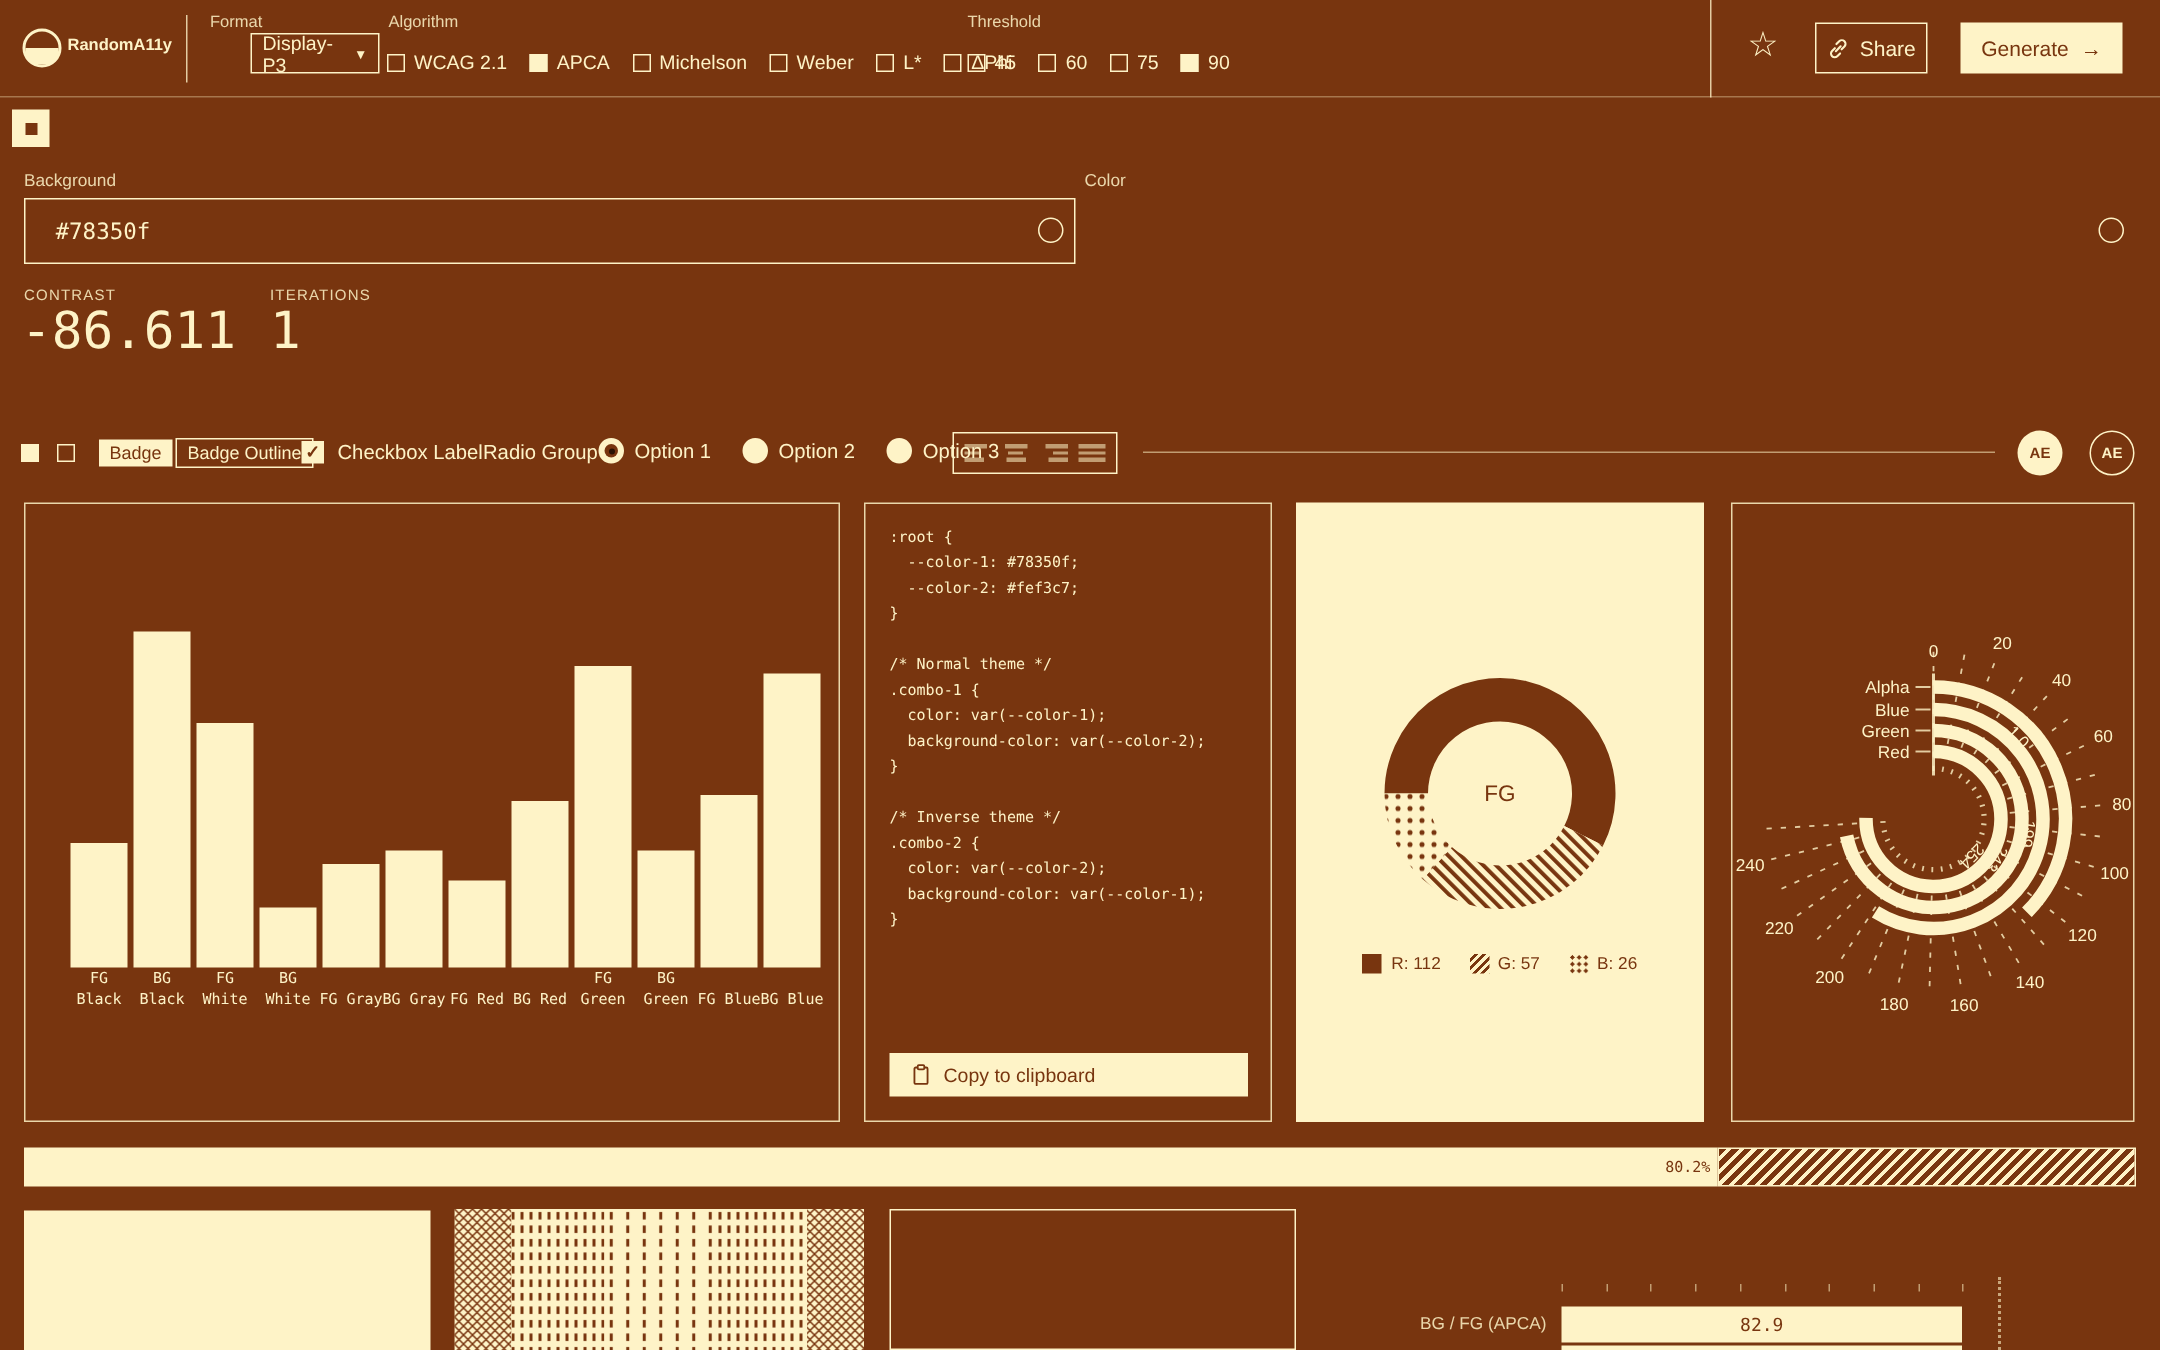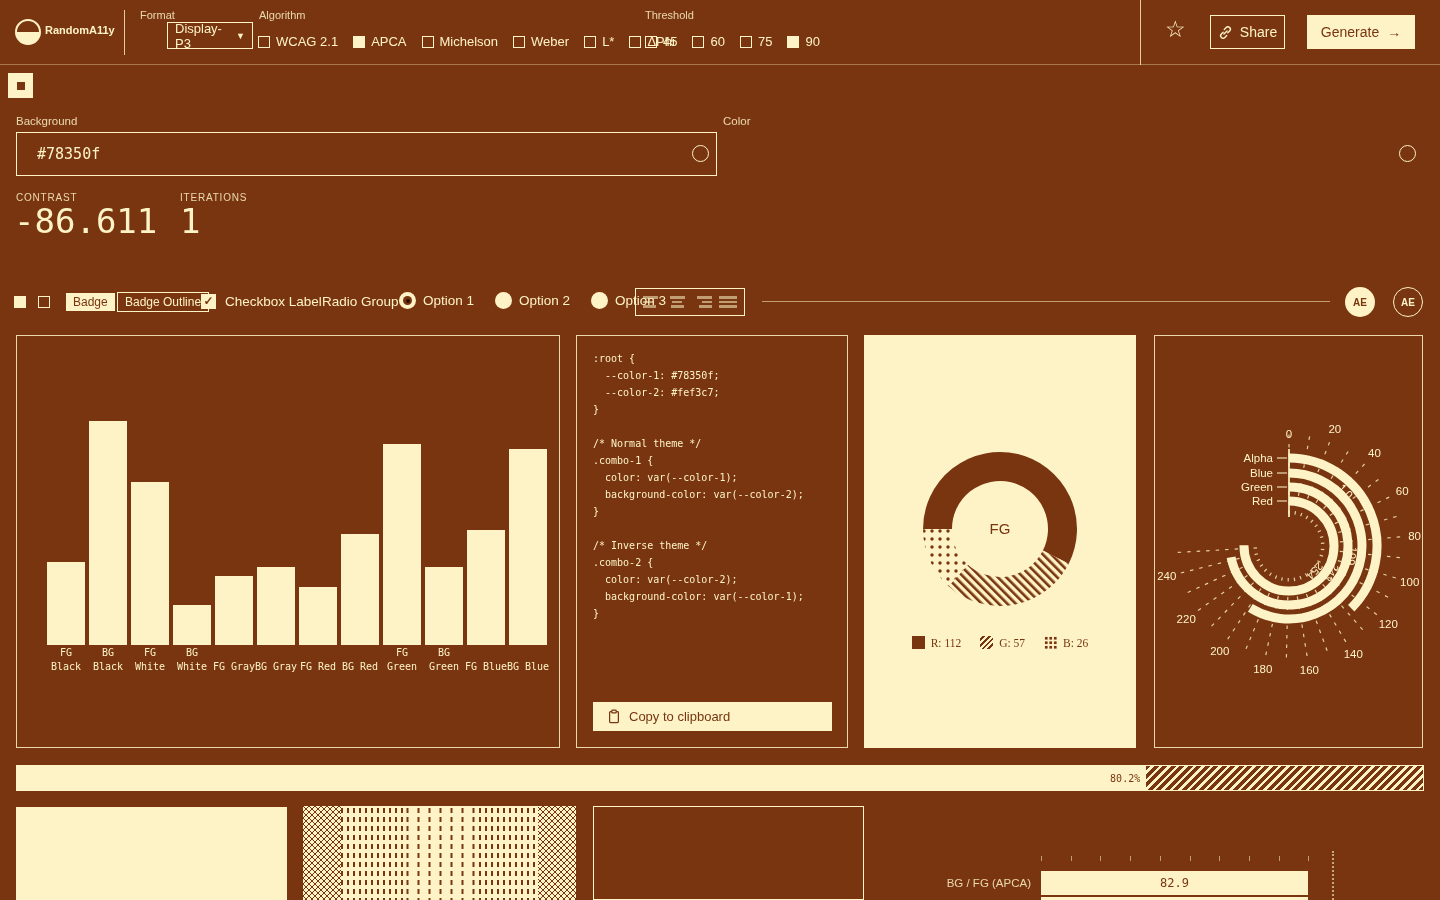--- a/index.html
+++ b/index.html
@@ -93,21 +93,21 @@
   .bar-label{position:absolute;left:-4px;width:46px;text-align:center;font-family:"DejaVu Sans Mono",monospace;
       font-size:10px;line-height:13.5px;color:var(--cream);white-space:pre-line;}
 
   
   #code-pre{position:absolute;left:16px;top:14px;font-family:"DejaVu Sans Mono",monospace;font-size:10px;line-height:17px;color:var(--cream);}
   #copy-button{position:absolute;left:16px;bottom:16px;width:239px;height:29px;background:var(--cream);color:var(--brown);
       border:none;font-size:13px;display:flex;align-items:center;gap:8px;padding-left:14px;cursor:pointer;font-family:"Liberation Sans",sans-serif;}
 
   
   #donut-legend{position:absolute;left:0;top:301px;width:272px;display:flex;justify-content:center;gap:19px;}
-  .leg-item{display:flex;align-items:center;gap:6px;color:var(--brown);font-family:Liberation Serif, serif;font-size:11.5px;}
+  .leg-item{display:flex;align-items:center;gap:6px;color:var(--brown);font-family:Liberation Sans, sans-serif;font-size:11.5px;}
   .leg-swatch{width:13px;height:13px;flex:none;}
   .leg-solid{background:var(--brown);}
   .leg-diag{background:repeating-linear-gradient(135deg,var(--cream) 0 2px,var(--brown) 2px 4px);}
   .leg-dots{background-image:radial-gradient(circle,var(--brown) 1.3px,transparent 1.4px);background-size:4.5px 4.5px;}
 
   
   #progress{position:absolute;left:16px;top:765px;width:1408px;height:26px;}
   #progress-fill{position:absolute;left:0;top:0;height:26px;background:var(--cream);display:flex;align-items:center;justify-content:flex-end;}
   #progress-label{color:var(--brown);font-family:"DejaVu Sans Mono",monospace;font-size:10px;padding-right:5px;}
   #progress-hatch{position:absolute;right:0;top:0;height:26px;border:1px solid var(--cream);

